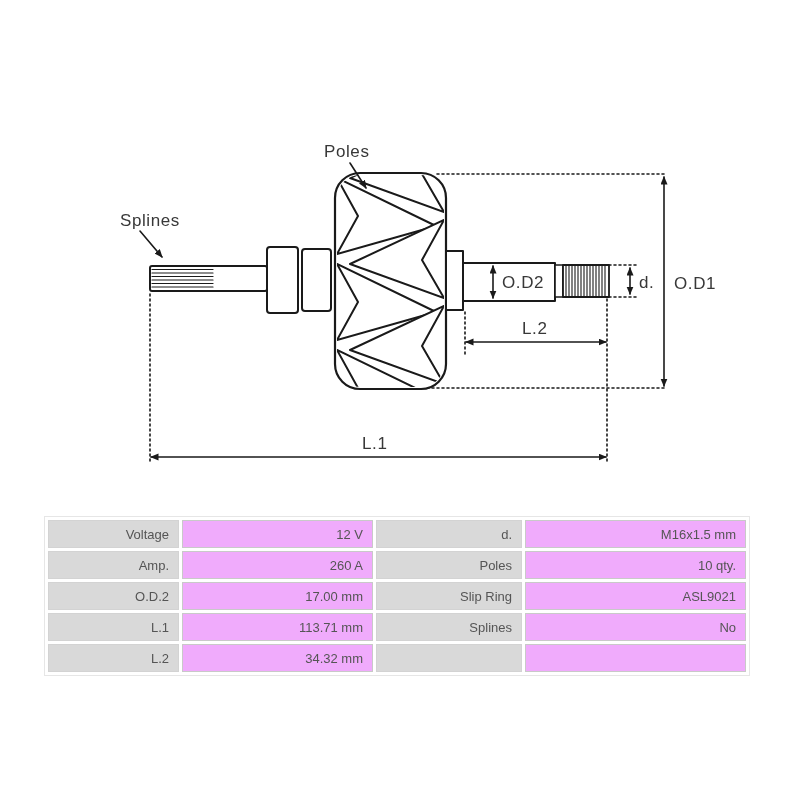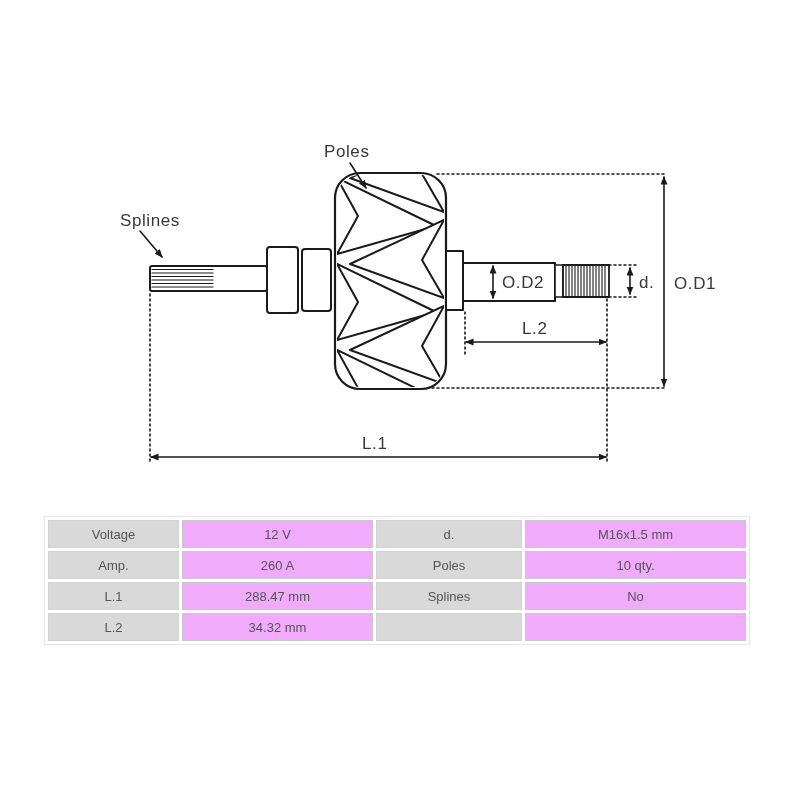--- a/index.html
+++ b/index.html
@@ -35,22 +35,22 @@
     border-collapse: separate;
     border-spacing: 3px;
     table-layout: fixed;
     background: #ffffff;
     border: 1px solid #e6e6e6;
   }
   #spec-table td {
     height: 26px;
     font-size: 13px;
     color: #555555;
-    text-align: center;
-    padding: 0 0;
+    text-align: right;
+    padding: 0 9px;
     overflow: hidden;
     white-space: nowrap;
   }
   #spec-table td.lbl {
     background: #d9d9d9;
     border: 1px solid #d3d3d3;
   }
   #spec-table td.val {
     background: #f0abfc;
     border: 1px solid #c9c9c9;
@@ -186,22 +186,28 @@
         <td class="lbl">d.</td>
         <td class="val">M16x1.5 mm</td>
       </tr>
       <tr>
         <td class="lbl">Amp.</td>
         <td class="val">260 A</td>
         <td class="lbl">Poles</td>
         <td class="val">10 qty.</td>
       </tr>
       <tr>
+        <td class="lbl">O.D.2</td>
+        <td class="val">17.00 mm</td>
+        <td class="lbl">Slip Ring</td>
+        <td class="val">ASL9021</td>
+      </tr>
+      <tr>
         <td class="lbl">L.1</td>
-        <td class="val">288.47 mm</td>
+        <td class="val">113.71 mm</td>
         <td class="lbl">Splines</td>
         <td class="val">No</td>
       </tr>
       <tr>
         <td class="lbl">L.2</td>
         <td class="val">34.32 mm</td>
         <td class="lbl"></td>
         <td class="val"></td>
       </tr>
     </tbody>

